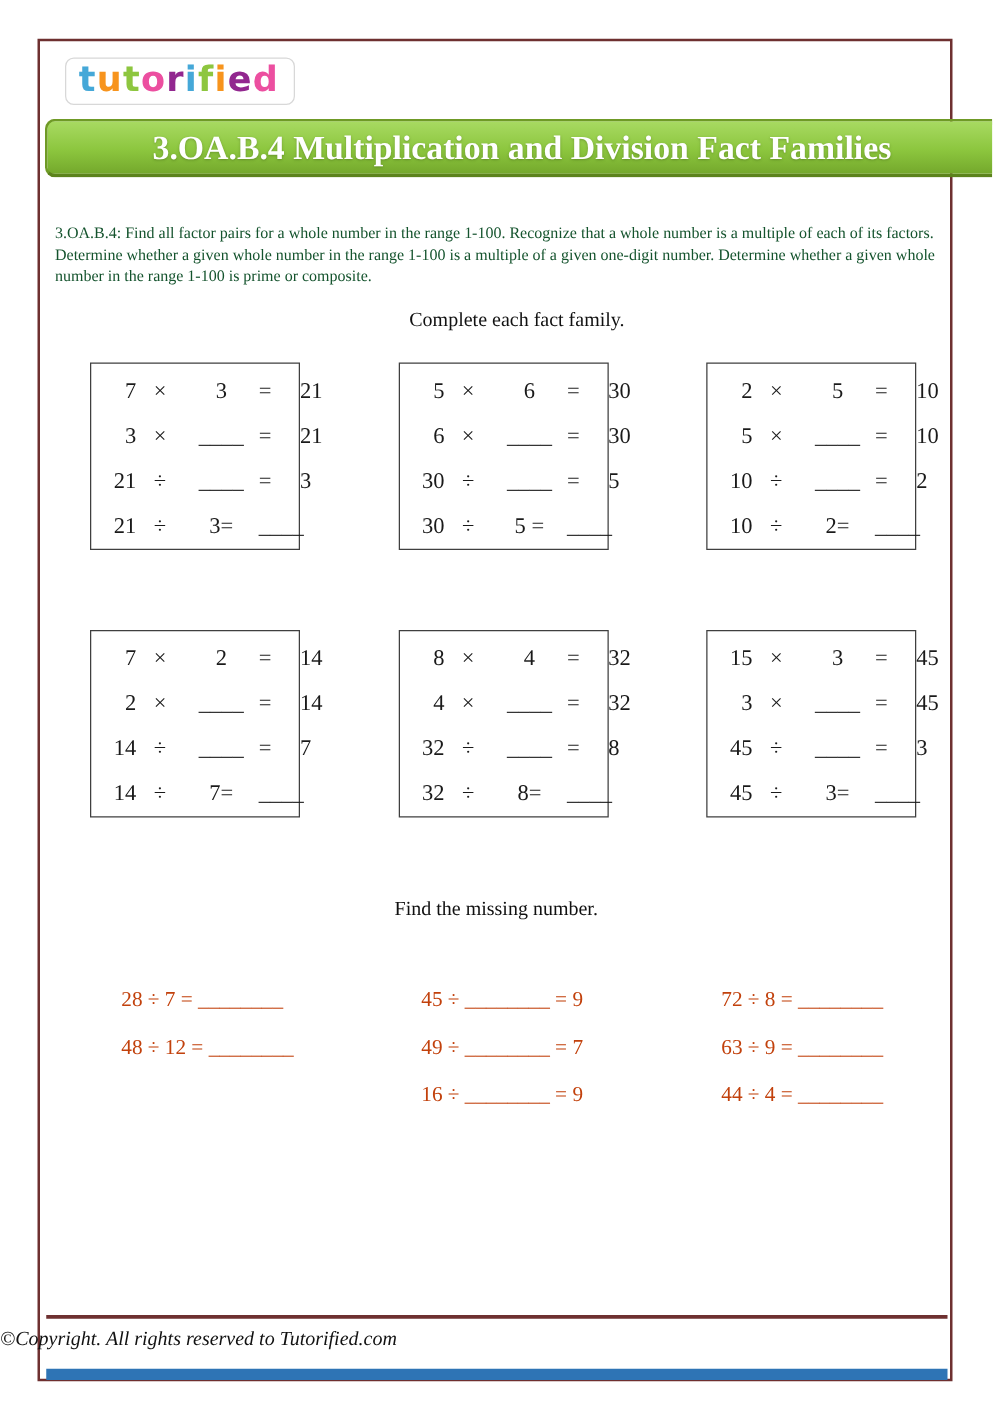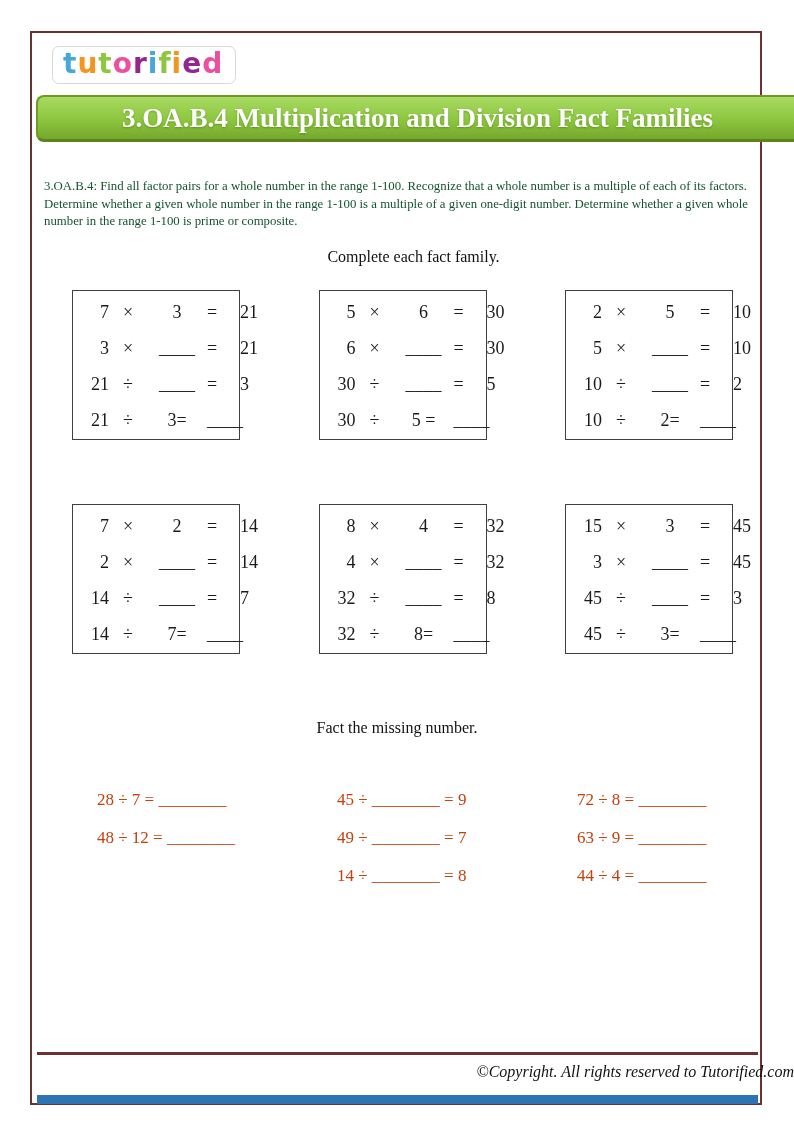--- a/index.html
+++ b/index.html
@@ -60,21 +60,21 @@
   .missing {
     position:absolute; left:97px; top:790px; display:flex;
   }
   .mcol { width:240px; }
   .mrow { height:38px; font-size:17px; color:#c2410c; white-space:nowrap; }
   .footer-rule {
     position:absolute; left:37px; top:1052px; width:721px; height:3px;
     background:#6e3030;
   }
   .copyright {
-    position:absolute; left:0; right:0; top:1063px; text-align:right;
+    position:absolute; left:0; right:0; top:1063px; text-align:left;
     font-style:italic; font-size:16px; color:#111;
   }
   .bottom-bar {
     position:absolute; left:37px; top:1095px; width:721px; height:9px;
     background:#2e74b5;
   }
 </style>
 </head>
 <body>
 
@@ -267,31 +267,31 @@
         <div class="frow">
           <span class="fc fc0">45</span>
           <span class="fc fc1">÷</span>
           <span class="fc fc2">3=</span>
           <span class="fc fc3">____</span>
           <span class="fc fc4"></span>
         </div>
       </div>
     </div>
 
-  <div class="heading h2">Fact the missing number.</div>
+  <div class="heading h2">Find the missing number.</div>
 
   <div class="missing" id="missing-columns">
       <div class="mcol">
         <div class="mrow">28 ÷ 7 = ________</div>
         <div class="mrow">48 ÷ 12 = ________</div>
       </div>
       <div class="mcol">
         <div class="mrow">45 ÷ ________ = 9</div>
         <div class="mrow">49 ÷ ________ = 7</div>
-        <div class="mrow">14 ÷ ________ = 8</div>
+        <div class="mrow">16 ÷ ________ = 9</div>
       </div>
       <div class="mcol">
         <div class="mrow">72 ÷ 8 = ________</div>
         <div class="mrow">63 ÷ 9 = ________</div>
         <div class="mrow">44 ÷ 4 = ________</div>
       </div>
     </div>
 
   <div class="footer-rule"></div>
   <div class="copyright">©Copyright. All rights reserved to Tutorified.com</div>

